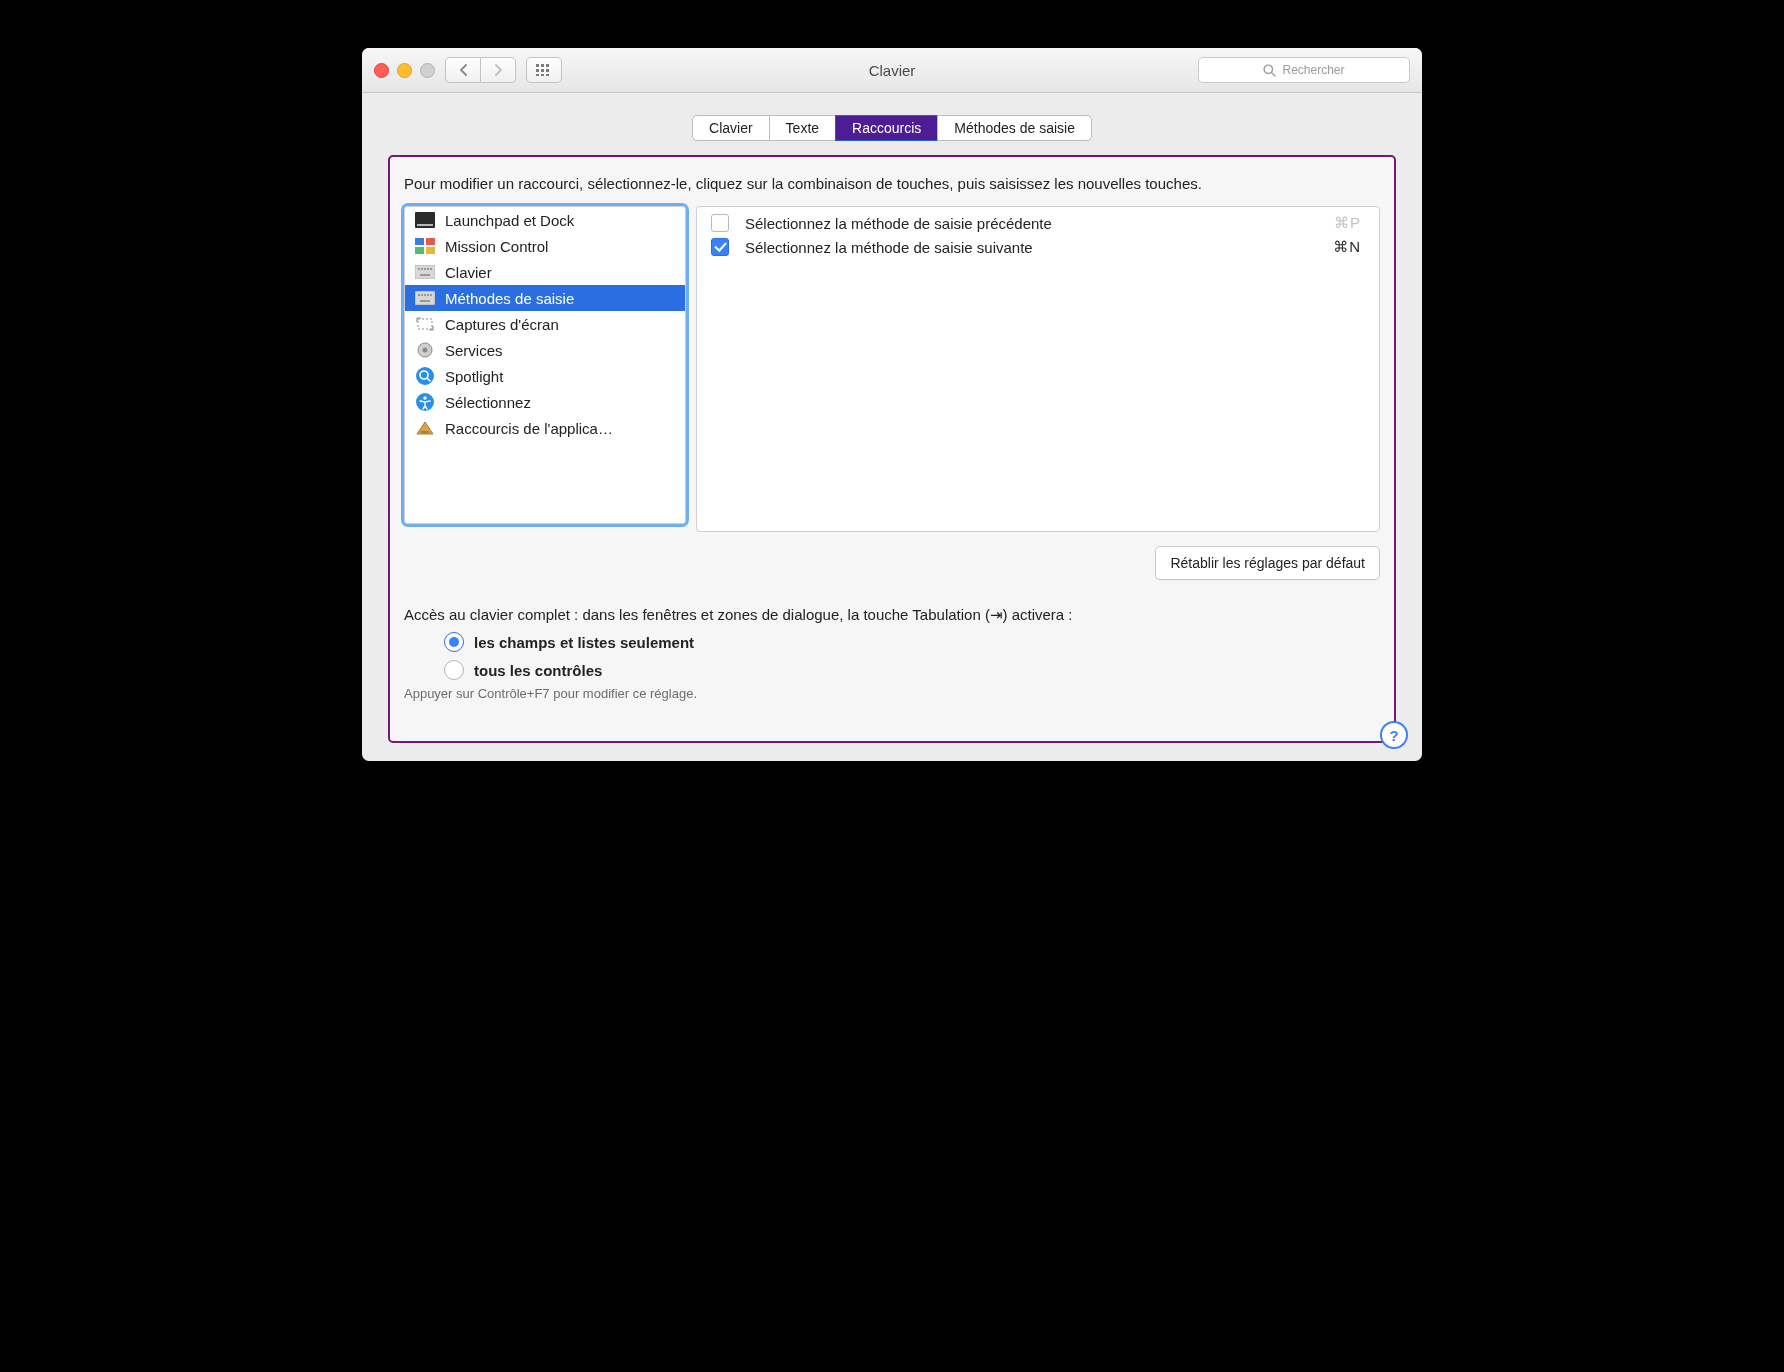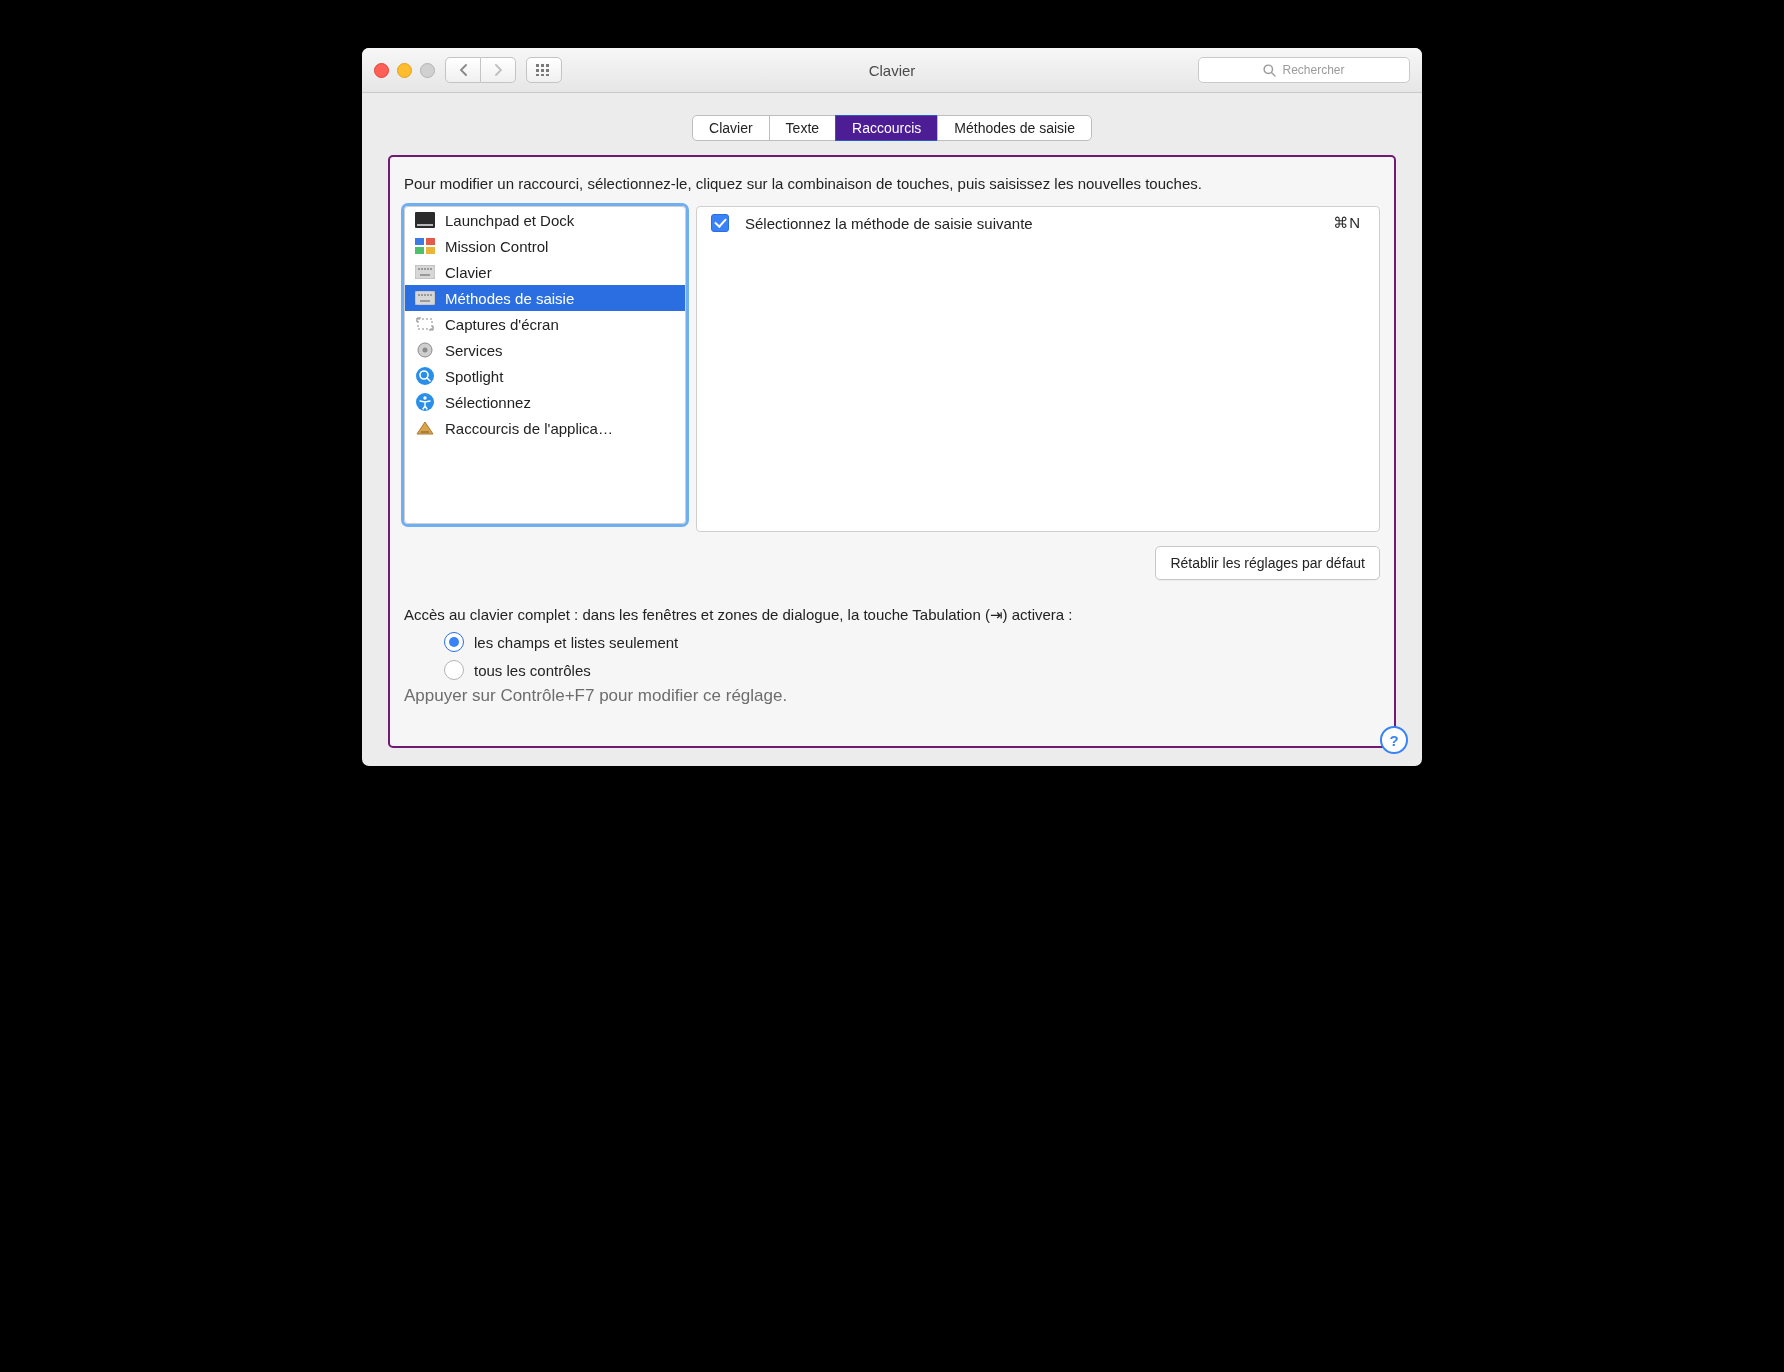--- a/index.html
+++ b/index.html
@@ -109,28 +109,28 @@
   .cb.checked::after{content:"";width:9px;height:5px;border:2px solid #fff;border-top:none;border-right:none;transform:rotate(-48deg);margin-top:-3px;}
   .sc-key{margin-left:auto;font-size:15px;color:#2a2a2a;letter-spacing:1px;}
   .sc-key.disabled{color:#c2c2c2;}
   .restore-row{display:flex;justify-content:flex-end;margin-top:14px;}
   .push-btn{
     background:#fff;border:1px solid #c8c8c8;border-radius:5px;
     padding:8px 14px;font-size:14px;color:#222;box-shadow:0 1px 0 rgba(0,0,0,.03);
   }
   .fka{font-size:15px;color:#222;margin-top:26px;}
   .radios{margin:8px 0 6px 40px;display:flex;flex-direction:column;gap:8px;}
-  .radio-row{display:flex;align-items:center;gap:10px;font-size:15px;}
+  .radio-row{display:flex;align-items:center;gap:10px;font-size:15px;font-weight:bold;}
   .radio{
     width:18px;height:18px;border-radius:50%;border:1px solid #b5b5b5;background:#fff;flex:0 0 18px;
     display:flex;align-items:center;justify-content:center;
   }
   .radio.checked{border-color:#2a6ee2;}
   .radio.checked::after{content:"";width:10px;height:10px;border-radius:50%;background:#3a82f7;}
-  .hint{font-size:17px;color:#6d6d6d;margin-top:4px;}
+  .hint{font-size:13px;color:#6d6d6d;margin-top:4px;}
   .help{
     position:absolute;right:14px;bottom:12px;width:24px;height:24px;border:2px solid #3a82f7;border-radius:50%;
     display:flex;align-items:center;justify-content:center;color:#3a82f7;font-weight:600;font-size:15px;background:#fff;
   }
   .body-wrap{position:relative;}
   svg{display:block}
 </style>
 </head>
 <body>
 
@@ -288,20 +288,25 @@
                   <path d="M2 14 L10 2 L18 14 Z" fill="#d9a24b" stroke="#a77b30"></path>
                   <path d="M6 12h8" stroke="#7a5a22"></path>
                 </svg>
               </span>
             <span>Raccourcis de l'applica…</span>
           </div>
         </div>
 
         <div class="shortlist">
           <div class="shortrow">
+            <span class="cb"></span>
+            <span>Sélectionnez la méthode de saisie précédente</span>
+            <span class="sc-key disabled">⌘P</span>
+          </div>
+          <div class="shortrow">
             <span class="cb checked"></span>
             <span>Sélectionnez la méthode de saisie suivante</span>
             <span class="sc-key">⌘N</span>
           </div>
         </div>
       </div>
 
       <div class="restore-row">
         <button class="push-btn"><span>Rétablir les réglages par défaut</span></button>
       </div>

